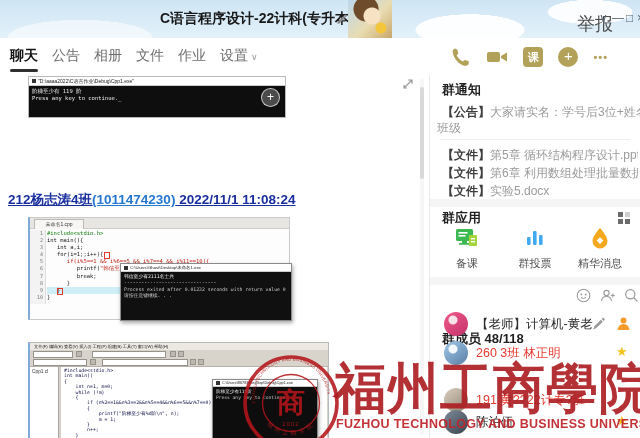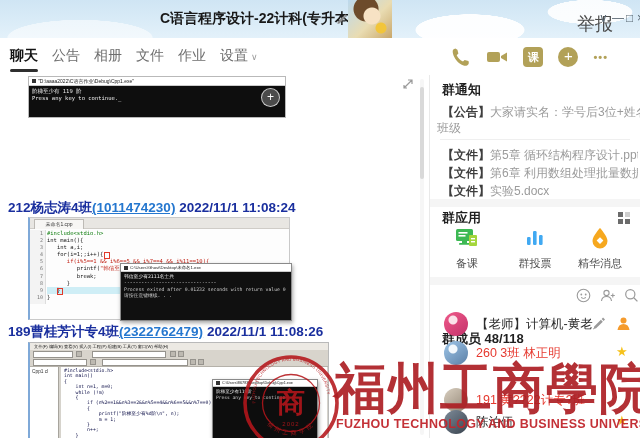--- a/index.html
+++ b/index.html
@@ -51,21 +51,21 @@
   .con-title{background:#fff;display:flex;align-items:center;gap:2px;padding:1px 3px;border-bottom:1px solid #ccc;}
   .con-ico{width:4px;height:4px;background:#333;display:inline-block;}
   .con-title-t{font-size:5px;color:#222;white-space:nowrap;overflow:hidden;}
   .con-body{padding:2px 3px;}
   .con-line{font-family:"DejaVu Sans Mono",monospace;font-size:5.5px;line-height:7px;white-space:pre;}
   .con-line.w{color:#ececec;} .con-line.g{color:#c8c8c8;}
   #magbtn{position:absolute;right:5px;top:11px;width:17px;height:17px;border-radius:50%;
     background:rgba(150,150,150,.45);border:1px solid rgba(255,255,255,.7);color:#fff;
     font-size:12px;line-height:16px;text-align:center;cursor:pointer;}
 
-  #h1{top:124px;} #h2{top:248px;}
+  #h1{top:116px;text-decoration:underline;} #h2{top:248px;}
 
   
   #m2{left:28px;top:142px;width:262px;height:103px;background:#fdfdfd;border:1px solid #c9c9c9;border-left:2px solid #7fa9d8;}
   #m2tabs{position:absolute;left:0;top:0;right:0;height:10px;background:#e8e6e2;border-bottom:1px solid #cfccc7;}
   #m2tab{position:absolute;left:4px;top:1px;width:48px;height:9px;background:#f7f6f4;border:1px solid #bdbab5;
     border-bottom:none;font-size:5px;color:#333;text-align:center;line-height:8px;overflow:hidden;}
   #m2gutter{position:absolute;left:0;top:12px;width:13px;height:74px;background:#f3f3f3;border-right:1px solid #ddd;
     font-family:"DejaVu Sans Mono",monospace;font-size:5px;line-height:7.1px;color:#777;text-align:right;padding-right:2px;}
   #m2code{position:absolute;left:17px;top:12px;right:1px;}
   .c2l{font-family:"DejaVu Sans Mono",monospace;font-size:5.5px;line-height:7.1px;height:7.1px;white-space:pre;color:#1b1b1b;}
@@ -239,23 +239,20 @@
           </div>
         <div class="con-body">
           <div class="con-line w">韩信至少有2111名士兵</div>
           <div class="con-line g">--------------------------------</div>
           <div class="con-line g">Process exited after 0.01232 seconds with return value 0</div>
           <div class="con-line g">请按任意键继续. . .</div>
         </div>
       </div>
     </div>
 
-    <div class="mhdr" id="h2">
-      <span>189曹桂芳计专4班</span><span class="mqq">(2322762479)</span><span> 2022/11/1 11:08:26</span>
-    </div>
 
     <div class="shot" id="m3">
       <div id="m3menu">文件(F)  编辑(E)  查看(V)  插入(I)  工程(P)  组建(B)  工具(T)  窗口(W)  帮助(H)</div>
       <div id="m3tools">
         <div class="tb" id="tba"></div>
           <div class="tb" id="tbb"></div>
           <div class="tb" id="tbc"></div>
           <div class="tb" id="tbd"></div>
         <div class="tbtn" id="tb1"></div>
           <div class="tbtn" id="tb2"></div>

